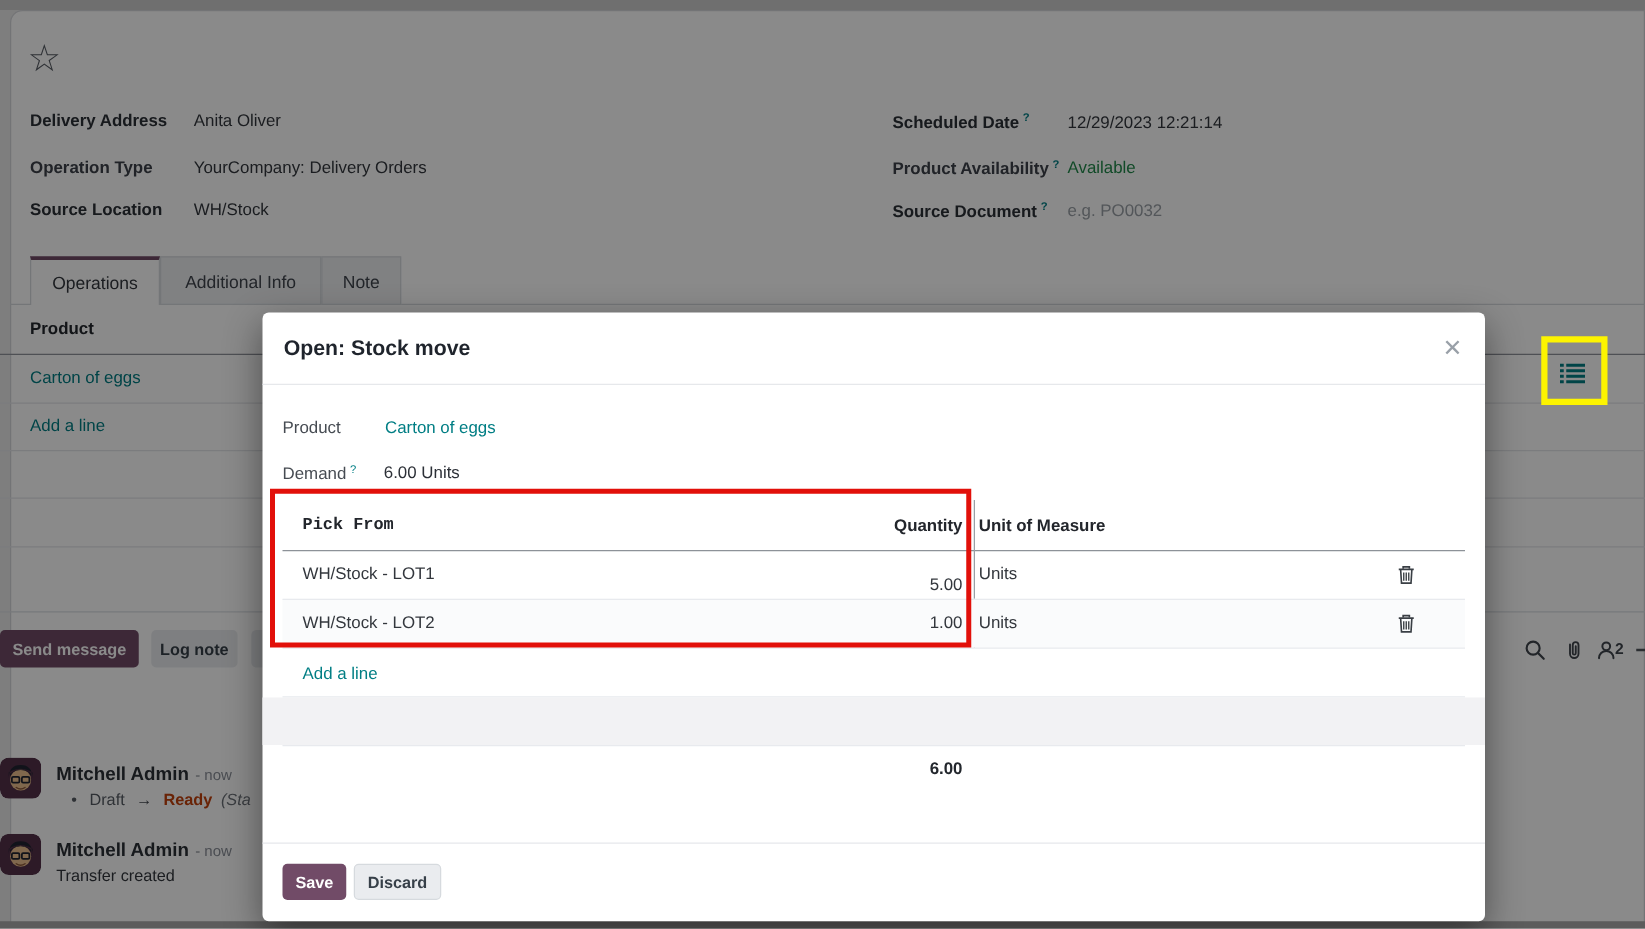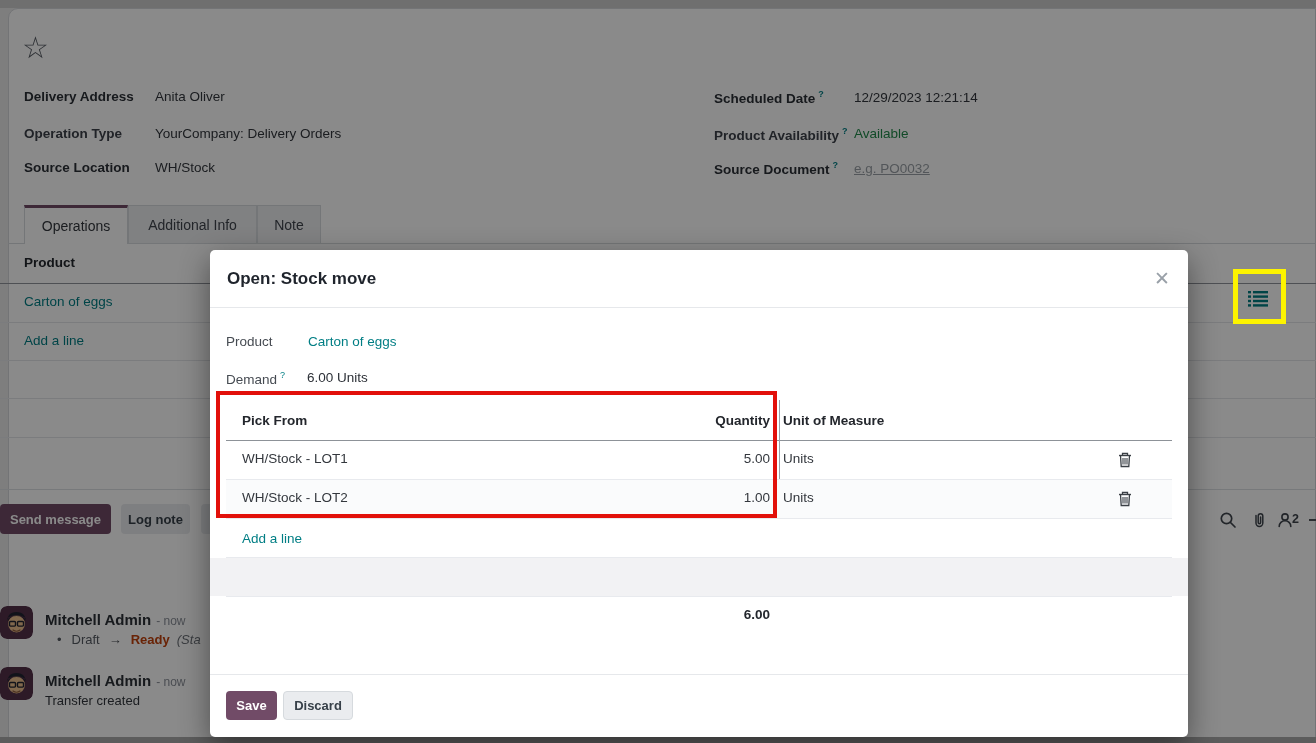--- a/index.html
+++ b/index.html
@@ -21,21 +21,21 @@
   .fvalue { font-size:13.5px; color:#33373d; }
   .fvalue.success { color:#218a4a; }
   .fvalue.placeholder { color:#9aa0a6; }
   .help { font-size:9px; color:#017e84; vertical-align:super; margin-left:3px; }
 
   .lf0 { left:24px; top:89px; } .lv0 { left:155px; top:89px; }
   .lf1 { left:24px; top:126px; } .lv1 { left:155px; top:126px; }
   .lf2 { left:24px; top:160px; } .lv2 { left:155px; top:160px; }
   .rf0 { left:714px; top:89px; } .rv0 { left:854px; top:90px; }
   .rf1 { left:714px; top:126px; } .rv1 { left:854px; top:126px; }
-  .rf2 { left:714px; top:160px; } .rv2 { left:854px; top:161px;text-decoration:underline; }
+  .rf2 { left:714px; top:160px; } .rv2 { left:854px; top:161px; }
 
   
   .tabbar-line { left:8px; right:0; top:243px; height:1px; background:#d7dade; width:auto; }
   .tab { top:205px; height:39px; font-size:14px; color:#40454d; display:flex; align-items:center;
          justify-content:center; background:#eceef1; border:1px solid #d7dade; cursor:pointer; }
   .tab.active { background:#fff; border-bottom:none; border-top:3px solid #714B67; color:#33373d; }
   .tab0 { left:24px; width:104px; } .tab1 { left:128px; width:129px; } .tab2 { left:257px; width:64px; }
 
   
   .list-head { left:24px; top:255px; font-size:13.5px; font-weight:700; color:#23272d; }
@@ -224,30 +224,30 @@
     <div class="m-abs m-title">Open: Stock move</div>
     <div class="m-abs m-close">✕</div>
     <div class="m-abs m-hline" style="top:57px;"></div>
 
     <div class="m-abs m-label" style="left:16px; top:84px;">Product</div>
     <div class="m-abs m-link" style="left:98px; top:84px;">Carton of eggs</div>
 
     <div class="m-abs m-label" style="left:16px; top:120px;"><span>Demand</span><span class="help">?</span></div>
     <div class="m-abs m-val" style="left:97px; top:120px;"><span>6.00</span>&nbsp;<span>Units</span></div>
 
-    <div class="m-abs t-colhead" style="left:32px; top:163px;">Pick From</div>
+    <div class="m-abs t-colhead" style="left:32px; top:163px;font-family:Liberation Mono, monospace;">Pick From</div>
     <div class="m-abs t-colhead qty-box" style="top:163px;">Quantity</div>
     <div class="m-abs t-colhead" style="left:573px; top:163px;">Unit of Measure</div>
     <div class="m-abs t-line head" style="top:190px;"></div>
 
     <div class="m-abs t-vsep"></div>
     <div class="m-abs row2-bg"></div>
 
     <div class="m-abs t-cell" style="left:32px; top:201px;">WH/Stock - LOT1</div>
-    <div class="m-abs t-cell qty-box" style="top:201px;">5.00</div>
+    <div class="m-abs t-cell qty-box" style="top:210px;">5.00</div>
     <div class="m-abs t-cell" style="left:573px; top:201px;">Units</div>
     <div class="m-abs trash-btn" style="top:199px;">
       <svg width="14" height="16" viewBox="0 0 14 16">
           <path d="M1 3.5 h12" stroke="#3a3f45" stroke-width="1.4"></path>
           <path d="M4.5 3 v-1.5 h5 V3" fill="none" stroke="#3a3f45" stroke-width="1.3"></path>
           <path d="M2.5 3.5 l0.7 11 h7.6 l0.7 -11" fill="none" stroke="#3a3f45" stroke-width="1.3"></path>
           <line x1="5" y1="6" x2="5" y2="12.5" stroke="#3a3f45" stroke-width="1.1"></line>
           <line x1="7" y1="6" x2="7" y2="12.5" stroke="#3a3f45" stroke-width="1.1"></line>
           <line x1="9" y1="6" x2="9" y2="12.5" stroke="#3a3f45" stroke-width="1.1"></line>
         </svg>

